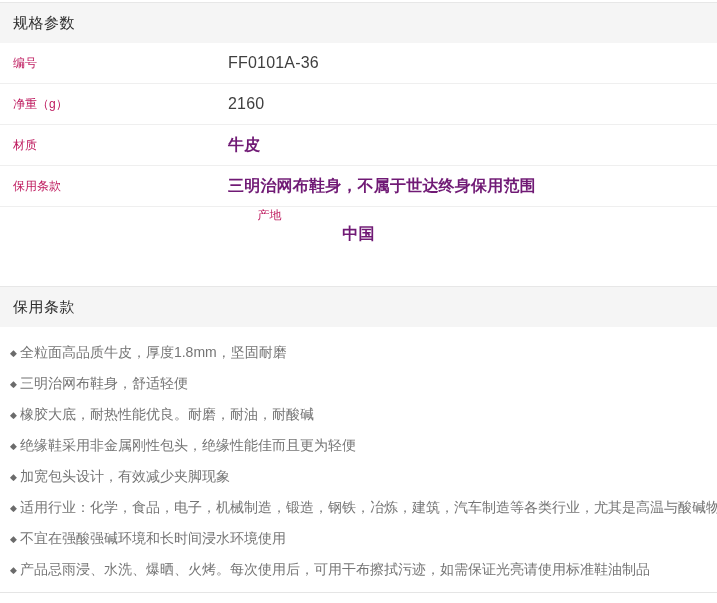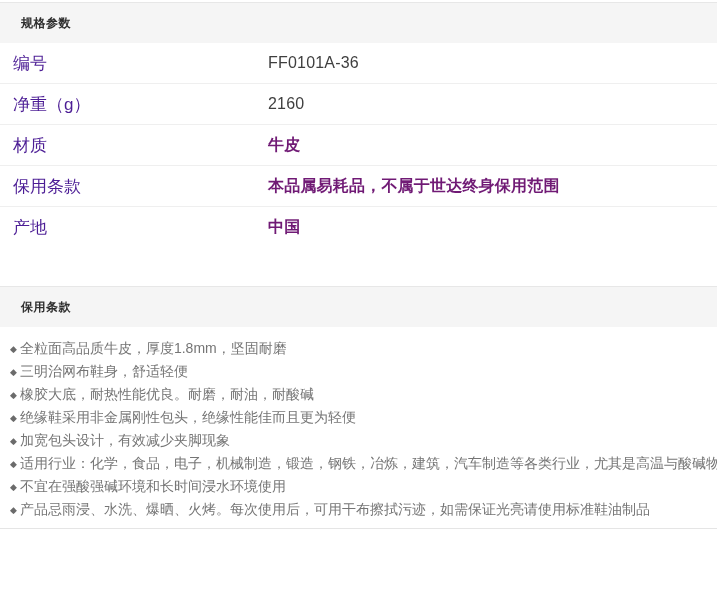--- a/index.html
+++ b/index.html
@@ -18,42 +18,42 @@
   
   .band {
     height: 41px;
     background: #f5f5f5;
     border-top: 1px solid #e7e7e7;
     display: flex;
     align-items: center;
     padding: 0 13px;
   }
   .band h2 {
-    margin: 8px;
-    font-size: 12px;
-    font-weight: bold;
+    margin: 0;
+    font-size: 15px;
+    font-weight: normal;
     color: #2e2e2e;
     letter-spacing: 0.5px;
   }
   .page > .spec-section > .band { margin-top: 2px; }
 
   
   .spec-table { width: 100%; }
   .spec-row {
     display: flex;
     align-items: center;
     height: 41px;
     border-bottom: 1px solid #efefef;
   }
-  .spec-row:last-child { border-bottom: none; }
+  .spec-row:last-child { border-bottom: none; flex-direction: column; }
   .spec-label {
-    width: 268px;
+    width: 228px;
     padding-left: 13px;
-    font-size: 17px;
-    color: #4c1d95;
+    font-size: 12px;
+    color: #be185d;
     flex-shrink: 0;
   }
   .spec-value {
     font-size: 16px;
     color: #3f3f3f;
     letter-spacing: 0.2px;
   }
   .spec-value.bold {
     font-weight: bold;
     color: #701a75;
@@ -61,21 +61,21 @@
 
   
   .intro-section { margin-top: 38px; }
   .intro-list {
     list-style: none;
     margin: 0;
     padding: 10px 12px 0 10px;
   }
   .intro-list li {
     font-size: 14px;
-    line-height: 22px;
+    line-height: 30px;
     color: #757575;
     white-space: nowrap;
   }
   .diamond {
     display: inline-block;
     font-size: 9px;
     color: #6b6b6b;
     margin-right: 3px;
     vertical-align: 1px;
   }
@@ -102,21 +102,21 @@
       <div class="spec-row">
         <div class="spec-label">净重（g）</div>
         <div class="spec-value">2160</div>
       </div>
       <div class="spec-row">
         <div class="spec-label">材质</div>
         <div class="spec-value bold">牛皮</div>
       </div>
       <div class="spec-row">
         <div class="spec-label">保用条款</div>
-        <div class="spec-value bold">本品属易耗品，不属于世达终身保用范围</div>
+        <div class="spec-value bold">三明治网布鞋身，不属于世达终身保用范围</div>
       </div>
       <div class="spec-row">
         <div class="spec-label">产地</div>
         <div class="spec-value bold">中国</div>
       </div>
     </div>
   </section>
 
   <section class="intro-section">
     <div class="band">

